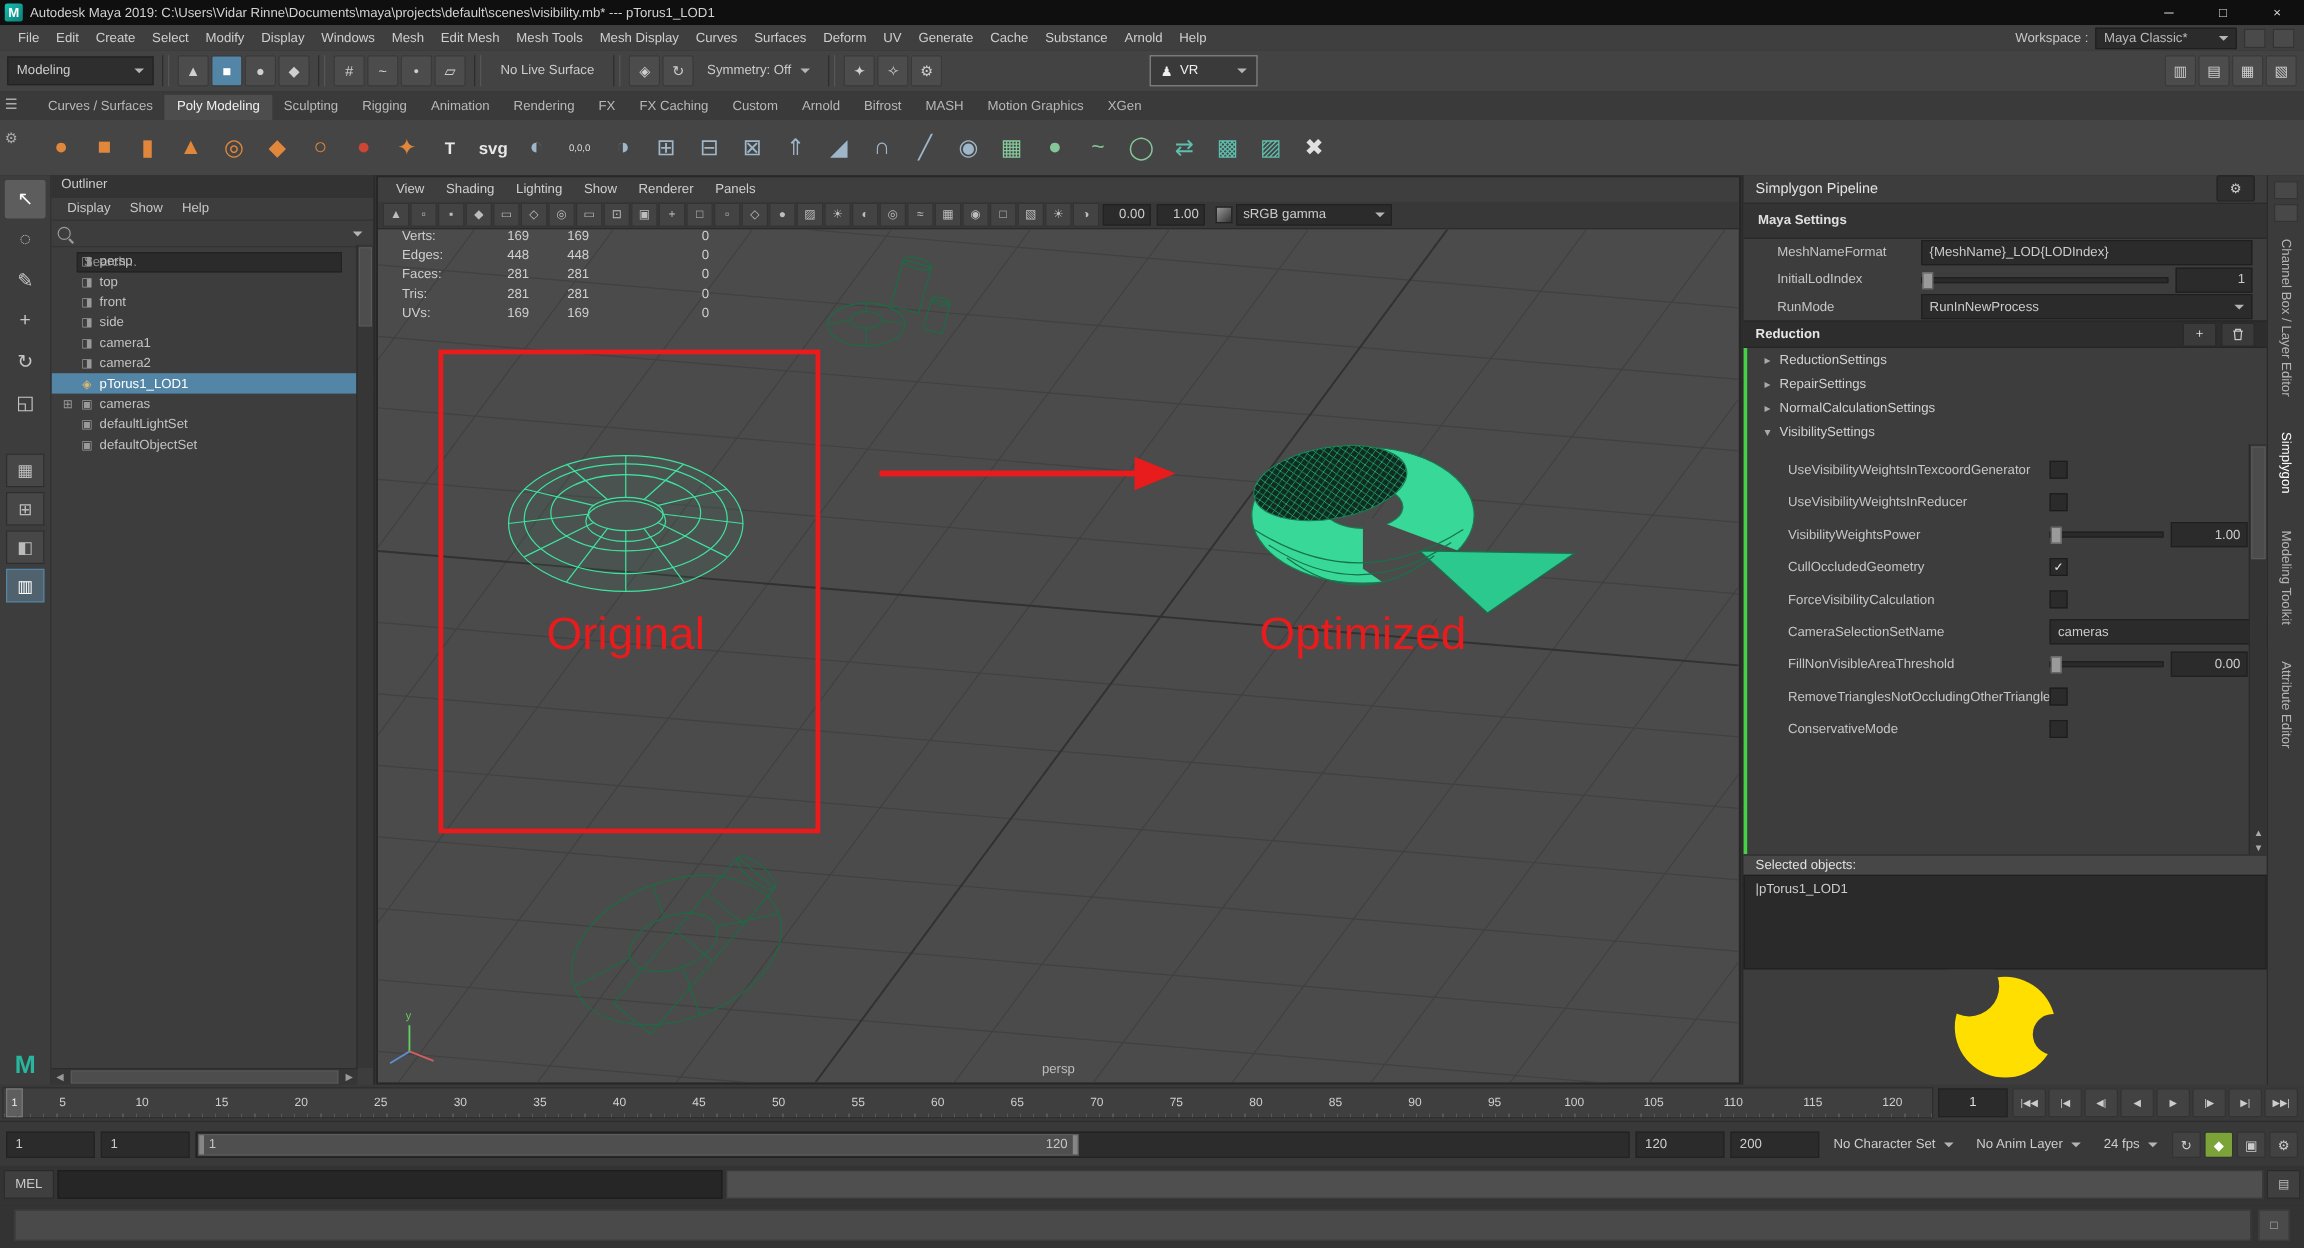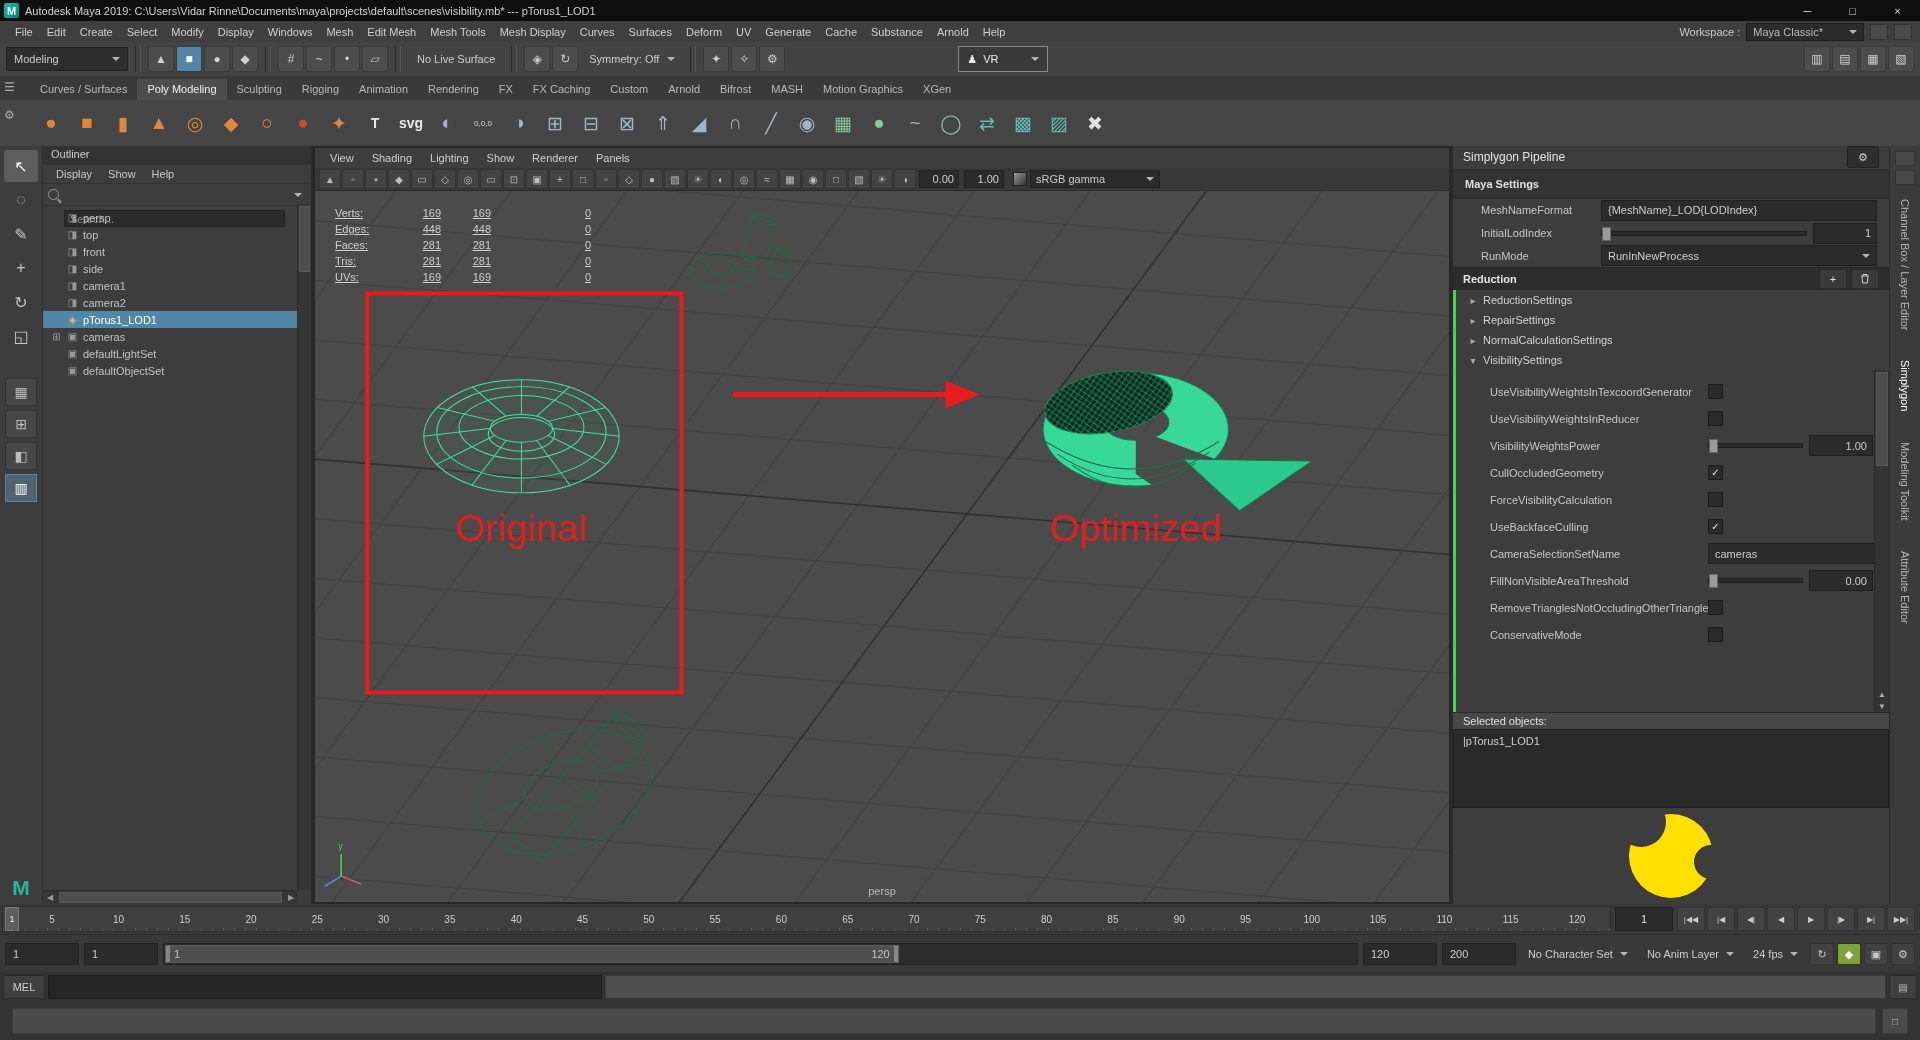--- a/index.html
+++ b/index.html
@@ -82,21 +82,21 @@
   .vp-menus{height:20px;background:#3e3e3e;display:flex;align-items:center;padding-left:6px;}
   .vp-menu-item{padding:0 9px;color:#cfcfcf;}
   .vp-toolbar{height:22px;background:#383838;display:flex;align-items:center;gap:1px;padding:0 4px;border-bottom:1px solid #2b2b2b;}
   .vp-icon{width:20px;height:18px;background:#434343;border:1px solid #333;display:flex;align-items:center;justify-content:center;font-size:10px;color:#bdbdbd;flex:none;}
   .vp-field{height:16px;background:#2b2b2b;border:1px solid #222;padding:0 4px;min-width:30px;display:flex;align-items:center;justify-content:flex-end;color:#ccc;margin:0 2px;}
   .vp-dd{height:16px;background:#2b2b2b;border:1px solid #222;padding:0 5px;width:118px;display:flex;align-items:center;gap:6px;color:#ccc;margin-left:2px;}
   .vp-dd .caret{margin-left:auto;}
   .vp-swatch{width:12px;height:12px;background:linear-gradient(135deg,#999,#333);border:1px solid #222;margin-left:6px;}
   .vp-canvas{flex:1;position:relative;overflow:hidden;}
   .vp-canvas svg{position:absolute;inset:0;}
-  .hud{position:absolute;left:20px;top:16px;color:#cfcfcf;text-decoration:underline;}
+  .hud{position:absolute;left:20px;top:0;color:#cfcfcf;}
   .hud-row{display:flex;height:16px;}
   .hud-label{width:48px;}
   .hud-a{width:58px;text-align:right;}
   .hud-b{width:50px;text-align:right;}
   .hud-c{width:100px;text-align:right;}
   .vp-cam-label{position:absolute;bottom:5px;left:50%;transform:translateX(-50%);color:#bdbdbd;}
 
   
   .simplygon{width:436px;background:#3d3d3d;border-left:2px solid #2a2a2a;display:flex;flex-direction:column;}
   .sg-header{height:26px;display:flex;align-items:center;padding:0 10px;}
@@ -737,26 +737,20 @@
                 <span class="sg-check on" data-name="cullocccludedgeometry-checkbox"></span>
               </div>
           </div>
           <div class="sg-srow" data-name="setting-row">
             <span class="sg-slabel" data-name="setting-label">ForceVisibilityCalculation</span>
             <div class="sg-ctrl">
                 <span class="sg-check" data-name="forcevisibilitycalculation-checkbox"></span>
               </div>
           </div>
           <div class="sg-srow" data-name="setting-row">
-            <span class="sg-slabel" data-name="setting-label">UseBackfaceCulling</span>
-            <div class="sg-ctrl">
-                <span class="sg-check on" data-name="usebackfaceculling-checkbox"></span>
-              </div>
-          </div>
-          <div class="sg-srow" data-name="setting-row">
             <span class="sg-slabel" data-name="setting-label">CameraSelectionSetName</span>
             <div class="sg-ctrl">
               <div class="sg-dd" data-name="cameraselectionsetname-dropdown">
                 <span data-name="dropdown-value">cameras</span>
                 <span class="caret" data-name="chevron-down-icon"></span>
               </div>
             </div>
           </div>
           <div class="sg-srow" data-name="setting-row">
             <span class="sg-slabel" data-name="setting-label">FillNonVisibleAreaThreshold</span>

